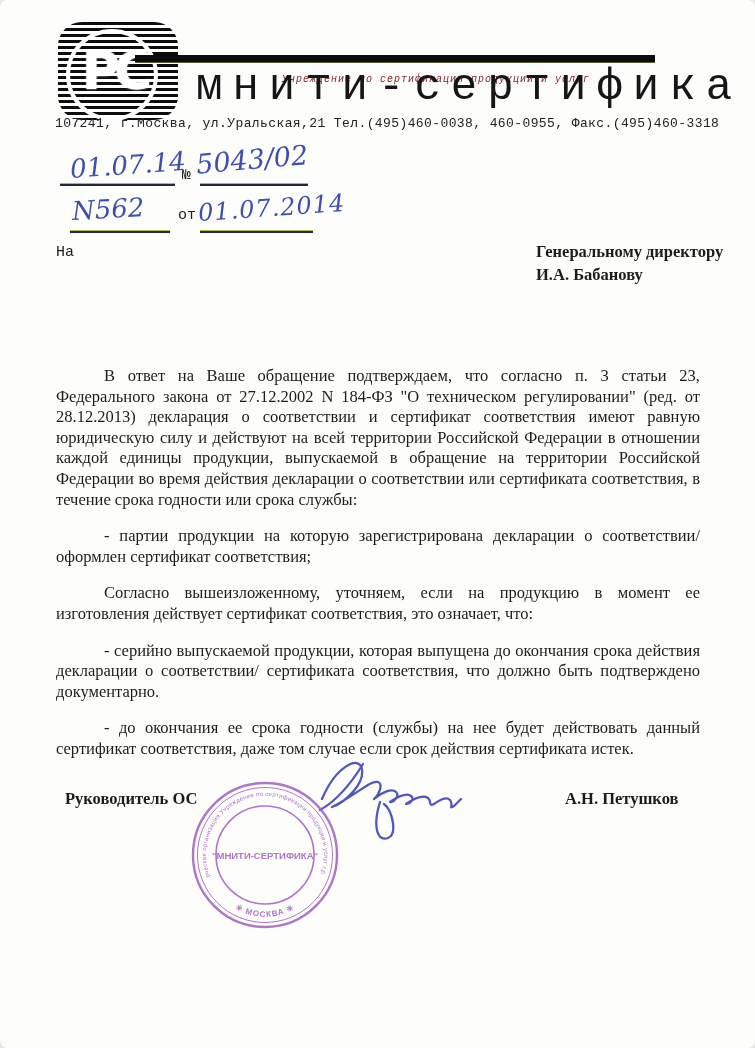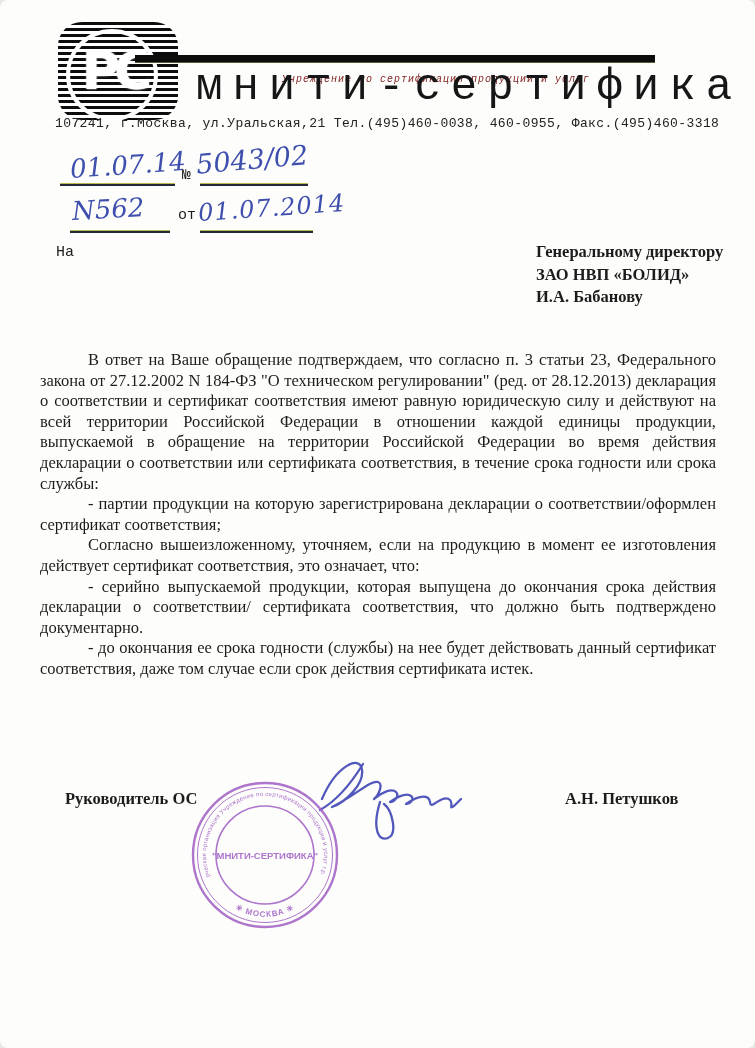--- a/index.html
+++ b/index.html
@@ -79,21 +79,21 @@
   .recipient{
     position:absolute;left:536px;top:241px;
     font-weight:bold;font-size:16.5px;line-height:22.5px;
     white-space:nowrap;
   }
   
   .body-text{
     position:absolute;left:40px;top:350px;width:676px;
     font-size:16.5px;line-height:20.6px;text-align:justify;
   }
-  .body-text p{margin:0;text-indent:48px;}
+  .body-text p{margin:16px;text-indent:48px;}
   
   .sig-position{position:absolute;left:65px;top:789px;font-weight:bold;font-size:16.5px;white-space:nowrap;}
   .sig-name{position:absolute;left:565px;top:789px;font-weight:bold;font-size:16.5px;white-space:nowrap;}
   .signature-svg{position:absolute;left:318px;top:752px;}
   .stamp-svg{position:absolute;left:183px;top:773px;opacity:0.88;}
   
   .footer{
     position:absolute;left:47px;top:976px;
     font-size:14.5px;line-height:20px;color:#1e1e1e;
   }
@@ -124,21 +124,20 @@
   <div class="ref-label" style="left:56px;top:207px;margin-top:37px;">На</div>
   <div class="handwriting hw3">N562</div>
   <div class="ref-line" style="left:70px;top:230px;width:100px;"></div>
 
   <div class="ref-label" style="left:178px;top:207px;">от</div>
   <div class="handwriting hw4">01.07.2014</div>
   <div class="ref-line" style="left:200px;top:230px;width:113px;"></div>
 
   <div class="recipient">
     <div>Генеральному директору</div>
-    <div>ЗАО НВП «БОЛИД»</div>
     <div>И.А. Бабанову</div>
   </div>
 
   <div class="body-text">
     <p>В ответ на Ваше обращение подтверждаем, что согласно п. 3 статьи 23, Федерального закона от 27.12.2002 N 184-ФЗ "О техническом регулировании" (ред. от 28.12.2013) декларация о соответствии и сертификат соответствия имеют равную юридическую силу и действуют на всей территории Российской Федерации в отношении каждой единицы продукции, выпускаемой в обращение на территории Российской Федерации во время действия декларации о соответствии или сертификата соответствия, в течение срока годности или срока службы:</p>
     <p>- партии продукции на которую зарегистрирована декларации о соответствии/оформлен сертификат соответствия;</p>
     <p>Согласно вышеизложенному, уточняем, если на продукцию в момент ее изготовления действует сертификат соответствия, это означает, что:</p>
     <p>- серийно выпускаемой продукции, которая выпущена до окончания срока действия декларации о соответствии/ сертификата соответствия, что должно быть подтверждено документарно.</p>
     <p>- до окончания ее срока годности (службы) на нее будет действовать данный сертификат соответствия, даже  том случае если срок действия сертификата истек.</p>
   </div>

